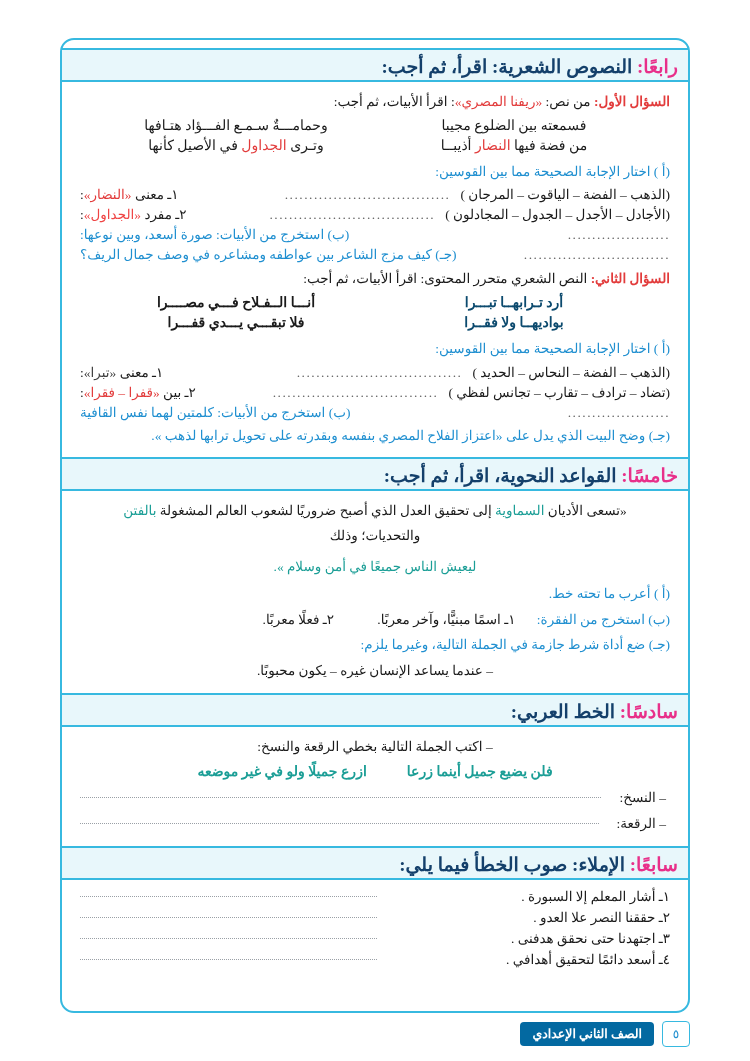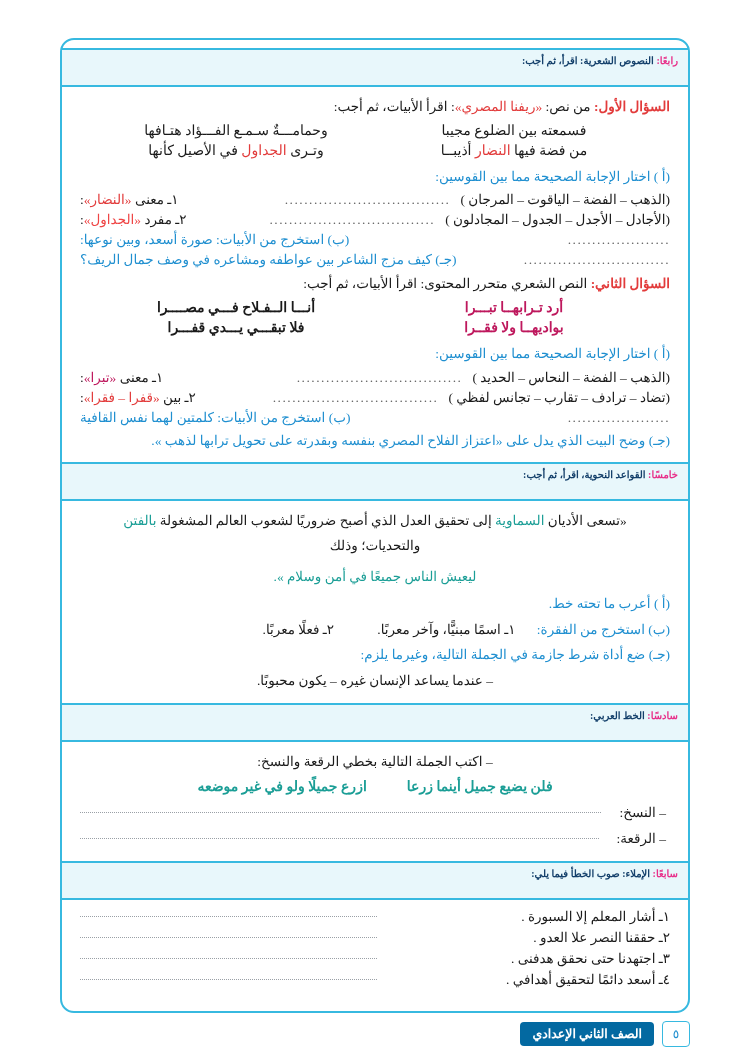--- a/index.html
+++ b/index.html
@@ -28,23 +28,23 @@
     position:absolute;
     inset:0;
     padding:8px 14px 8px 14px;
     box-sizing:border-box;
   }
   
   .sec-head{
     background:#e8f7fb;
     border-top:2px solid #37b9e0;
     border-bottom:2px solid #37b9e0;
-    padding:5px 10px 19px 10px;
+    padding:5px 10px 2px 10px;
     font-weight:bold;
-    font-size:10px;
+    font-size:19px;
     color:#14406b;
     margin:0 -14px 8px -14px;
     text-align:right;
   }
   .sec-head .pink{color:#e8308a;}
   .sec-head.tight{margin-top:10px;}
   .q-red{color:#e23b3b;font-weight:bold;}
   .line{
     font-size:13.5px;
     line-height:1.75;
@@ -57,21 +57,21 @@
     gap:28px;
     margin:3px 0;
     font-size:14px;
   }
   .verse-row .half{
     min-width:250px;
     text-align:center;
     white-space:nowrap;
   }
   .verse-row.bold .half{font-weight:bold;}
-  .teal{color:#be185d;font-weight:bold;}
+  .teal{color:#0c4a6e;font-weight:bold;}
   .blue{color:#1f8fd0;}
   .pink{color:#e8308a;}
   .choice-row{
     display:flex;
     justify-content:space-between;
     align-items:baseline;
     font-size:13.5px;
     margin:3px 0;
     gap:10px;
   }
@@ -207,21 +207,21 @@
         <div class="verse-row bold">
           <div class="half teal">بواديهــا ولا فقــرا</div>
           <div class="half">فلا تبقـــي يـــدي قفـــرا</div>
         </div>
 
         <div class="line blue" style="margin-top:6px;">(أ ) اختار الإجابة الصحيحة مما بين القوسين:</div>
 
         <div class="choice-row">
           <span class="opts">(الذهب – الفضة – النحاس – الحديد )</span>
           <span class="fill">..................................</span>
-          <span class="label">١ـ معنى <span style="color:#be185d">«تبرا»</span>:</span>
+          <span class="label">١ـ معنى <span style="color:#404040">«تبرا»</span>:</span>
         </div>
         <div class="choice-row">
           <span class="opts">(تضاد – ترادف – تقارب – تجانس لفظي )</span>
           <span class="fill">..................................</span>
           <span class="label">٢ـ بين <span style="color:#e23b3b">«قفرا – فقرا»</span>:</span>
         </div>
 
         <div class="choice-row">
           <span class="fill">.....................</span>
           <span class="label blue">(ب) <span style="color:#1f8fd0">استخرج من الأبيات</span>: كلمتين لهما نفس القافية</span>

